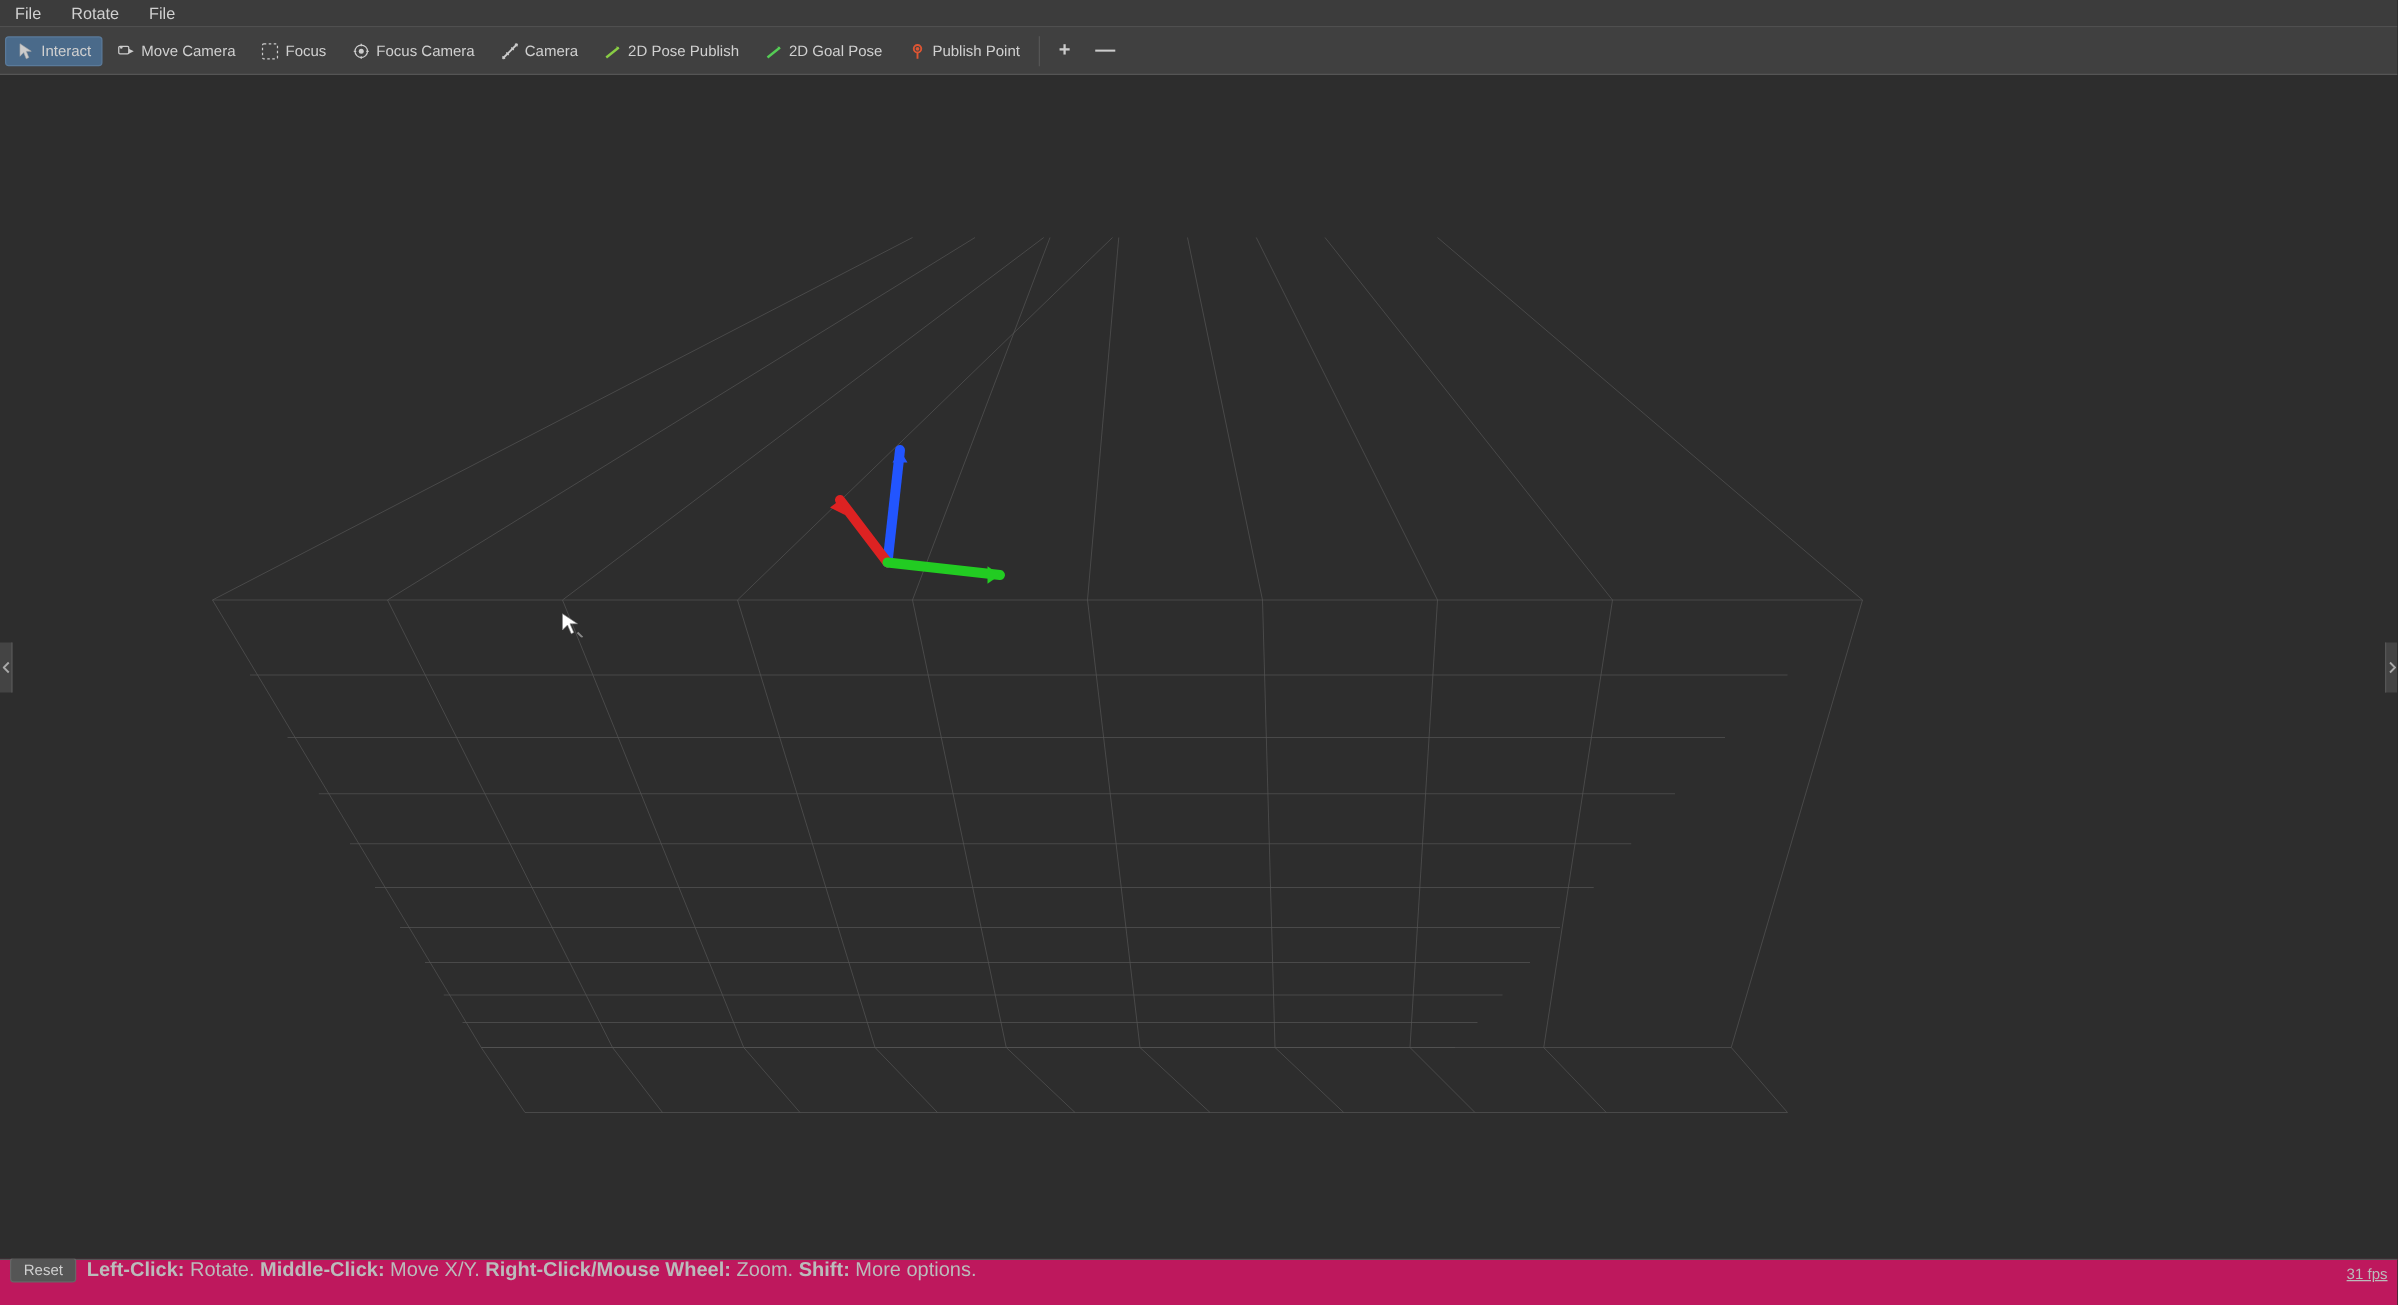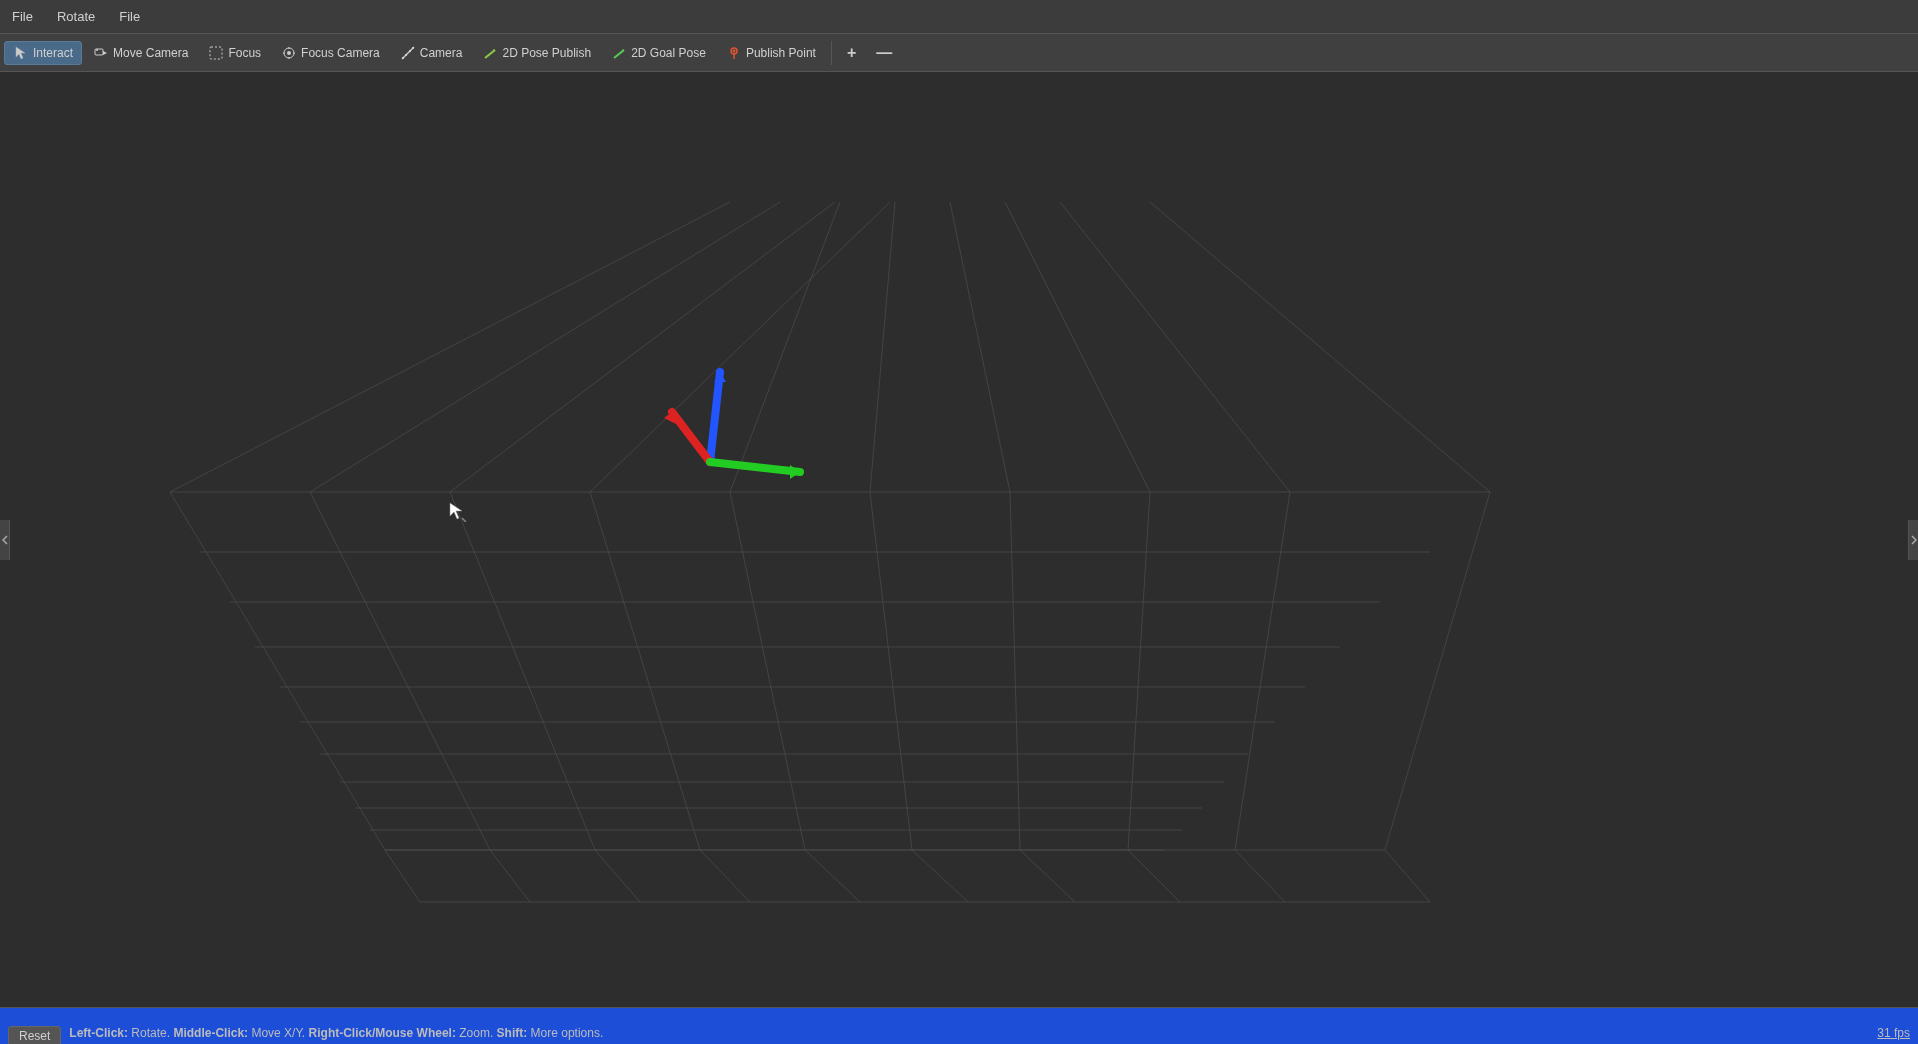--- a/index.html
+++ b/index.html
@@ -12,21 +12,21 @@
       color: #d0d0d0;
       overflow: hidden;
       display: flex;
       flex-direction: column;
     }
 
     
     #menu-bar {
       background: #3c3c3c;
       border-bottom: 1px solid #555;
-      height: 34px;
+      height: 22px;
       display: flex;
       align-items: center;
       padding: 0 6px;
       gap: 12px;
       flex-shrink: 0;
     }
     .menu-item {
       cursor: pointer;
       padding: 2px 6px;
       font-size: 13px;
@@ -123,40 +123,40 @@
 
     
     #grid-svg {
       position: absolute;
       top: 0; left: 0;
       width: 100%; height: 100%;
     }
 
     
     #status-bar {
-      background: #1d4ed8;
+      background: #be185d;
       border-top: 1px solid #555;
       height: 26px;
       display: flex;
-      align-items: flex-start;
+      align-items: flex-end;
       padding: 18px 8px;
       gap: 8px;
       flex-shrink: 0;
     }
     #reset-btn {
       background: #555;
       border: 1px solid #666;
       color: #d0d0d0;
       padding: 2px 10px;
       border-radius: 3px;
       cursor: pointer;
       font-size: 12px;
     }
     #status-text {
-      font-size: 12px;
+      font-size: 16px;
       color: #bbb;
     }
     #fps-display {
       margin-left: auto;
       font-size: 12px;
       color: #bbb;
       text-decoration: underline;
     }
 
     

